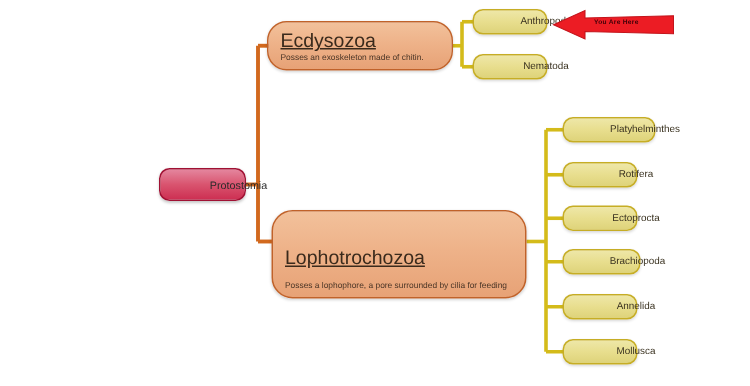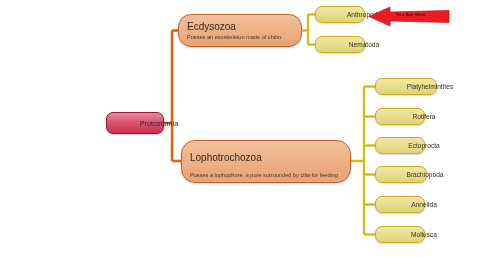--- a/index.html
+++ b/index.html
@@ -52,42 +52,43 @@
 
   
   .node-branch {
     border-radius: 12px;
     border: 1.3px solid #c0622a;
     background: linear-gradient(180deg, #f2c19b 0%, #eeb289 45%, #e7a276 100%);
     box-shadow: 0 1px 2px rgba(0,0,0,0.18);
     padding: 4px 8px;
   }
   .node-branch .title {
-    font-size: 10px;
+    font-size: 13px;
     color: #3a2a1c;
     white-space: nowrap;
+    text-decoration: underline;
   }
   .node-branch .desc {
     font-size: 5.6px;
     color: #4a3526;
     white-space: nowrap;
   }
   #node-ecdysozoa {
     left: 178px;
     top: 14px;
     width: 124px;
     height: 33px;
     border-radius: 13px;
   }
   #node-ecdysozoa .title { margin-bottom: 1.5px; }
   #node-lophotrochozoa {
     left: 181px;
     top: 140px;
     width: 170px;
-    height: 43px;
+    height: 59px;
     border-radius: 14px;
     justify-content: flex-end;
     padding-top: 7px;
   }
   #node-lophotrochozoa .title { margin-bottom: 9px; }
 
   
   .node-leaf {
     height: 17px;
     border-radius: 7px;

